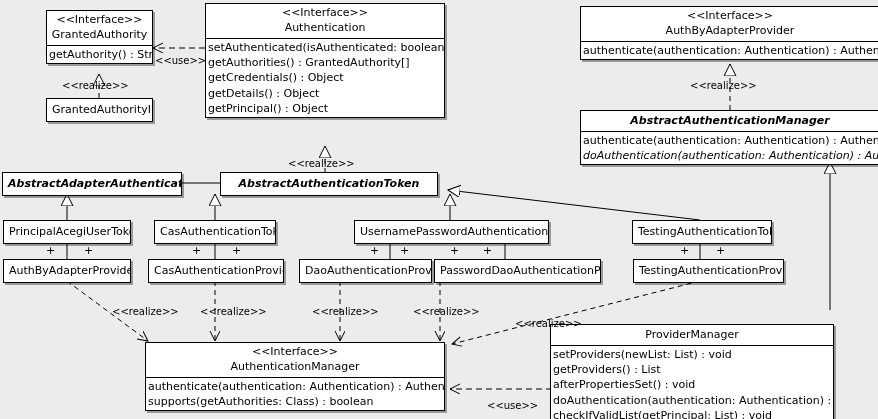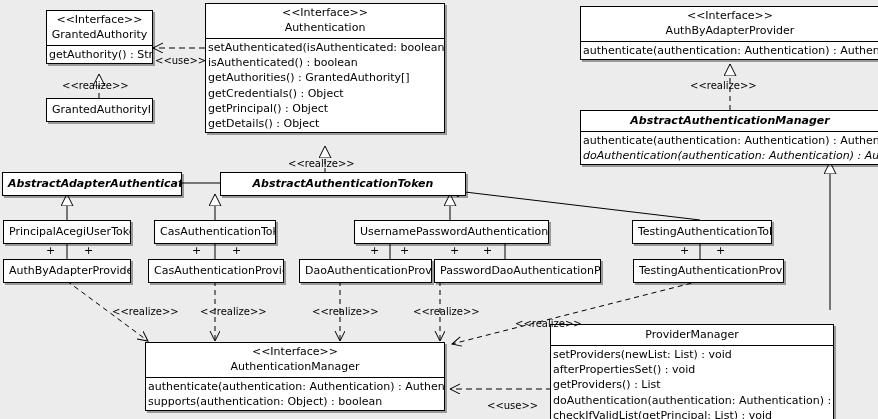--- a/index.html
+++ b/index.html
@@ -131,25 +131,24 @@
     </div>
   </div>
 
   <div class="uml" style="left:205px;top:3px;width:240px;">
     <div class="hdr">
       <span class="stereo">&lt;&lt;Interface&gt;&gt;</span>
       <span class="cname">Authentication</span>
     </div>
     <div class="divider ops">
       <div class="op">setAuthenticated(isAuthenticated: boolean) : void</div>
-      <div class="op">isAuthenticated() : boolean</div>
       <div class="op">getAuthorities() : GrantedAuthority[]</div>
       <div class="op">getCredentials() : Object</div>
+      <div class="op">getDetails() : Object</div>
       <div class="op">getPrincipal() : Object</div>
-      <div class="op">getDetails() : Object</div>
     </div>
   </div>
 
   <div class="uml" style="left:580px;top:6px;width:300px;">
     <div class="hdr">
       <span class="stereo">&lt;&lt;Interface&gt;&gt;</span>
       <span class="cname">AuthByAdapterProvider</span>
     </div>
     <div class="divider ops">
       <div class="op">authenticate(authentication: Authentication) : Authentication</div>
@@ -165,21 +164,21 @@
       <div class="op abstract">doAuthentication(authentication: Authentication) : Authentication</div>
     </div>
   </div>
 
   <div class="uml simple" style="left:2px;top:172px;width:180px;">
     <div class="hdr">
       <span class="cname abstract">AbstractAdapterAuthenticationToken</span>
     </div>
   </div>
 
-  <div class="uml simple" style="left:220px;top:172px;width:246px;">
+  <div class="uml simple" style="left:220px;top:172px;width:218px;">
     <div class="hdr">
       <span class="cname abstract">AbstractAuthenticationToken</span>
     </div>
   </div>
 
   <div class="uml simple" style="left:3px;top:220px;width:128px;">
     <div class="hdr">
       <span class="cname">PrincipalAcegiUserToken</span>
     </div>
   </div>
@@ -232,32 +231,32 @@
     </div>
   </div>
 
   <div class="uml" style="left:145px;top:342px;width:300px;">
     <div class="hdr">
       <span class="stereo">&lt;&lt;Interface&gt;&gt;</span>
       <span class="cname">AuthenticationManager</span>
     </div>
     <div class="divider ops">
       <div class="op">authenticate(authentication: Authentication) : Authentication</div>
-      <div class="op">supports(authentication: Object) : boolean</div>
+      <div class="op">supports(getAuthorities: Class) : boolean</div>
     </div>
   </div>
 
   <div class="uml" style="left:550px;top:310px;width:284px;margin-top:14px;">
     <div class="hdr">
       <span class="cname">ProviderManager</span>
     </div>
     <div class="divider ops">
       <div class="op">setProviders(newList: List) : void</div>
+      <div class="op">getProviders() : List</div>
       <div class="op">afterPropertiesSet() : void</div>
-      <div class="op">getProviders() : List</div>
       <div class="op">doAuthentication(authentication: Authentication) : Authentication</div>
       <div class="op">checkIfValidList(getPrincipal: List) : void</div>
     </div>
   </div>
 
   <div class="edgelabel" style="left:155px;top:55px;">&lt;&lt;use&gt;&gt;</div>
   <div class="edgelabel" style="left:62px;top:80px;">&lt;&lt;realize&gt;&gt;</div>
   <div class="edgelabel" style="left:288px;top:158px;">&lt;&lt;realize&gt;&gt;</div>
   <div class="edgelabel" style="left:690px;top:80px;">&lt;&lt;realize&gt;&gt;</div>
   <div class="edgelabel" style="left:112px;top:306px;">&lt;&lt;realize&gt;&gt;</div>

